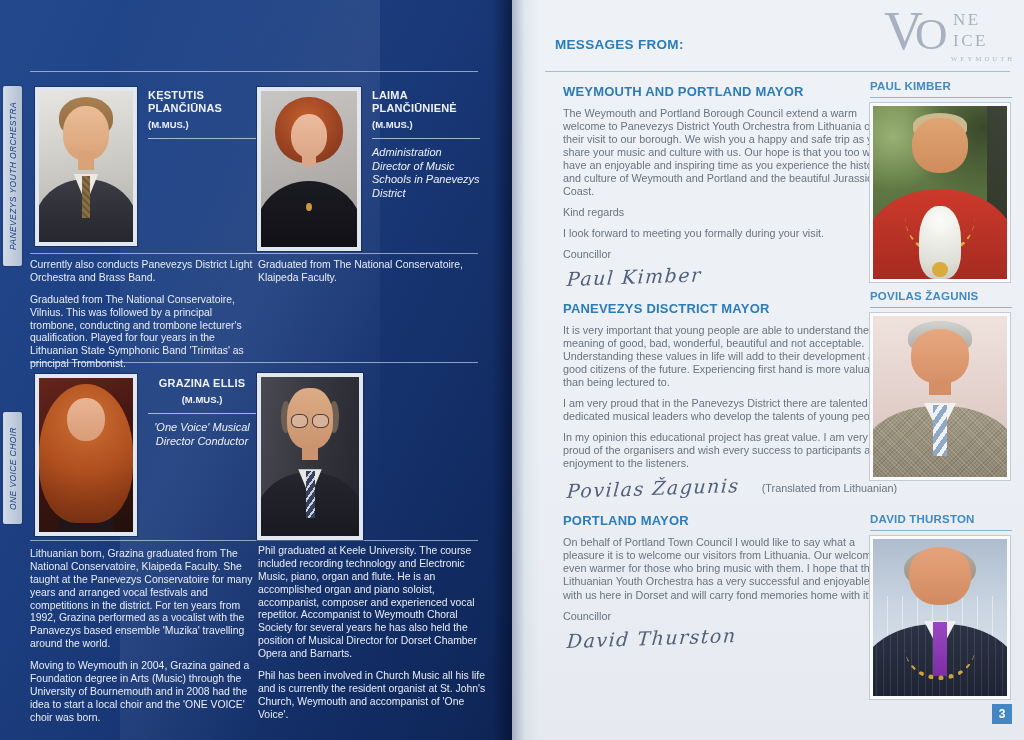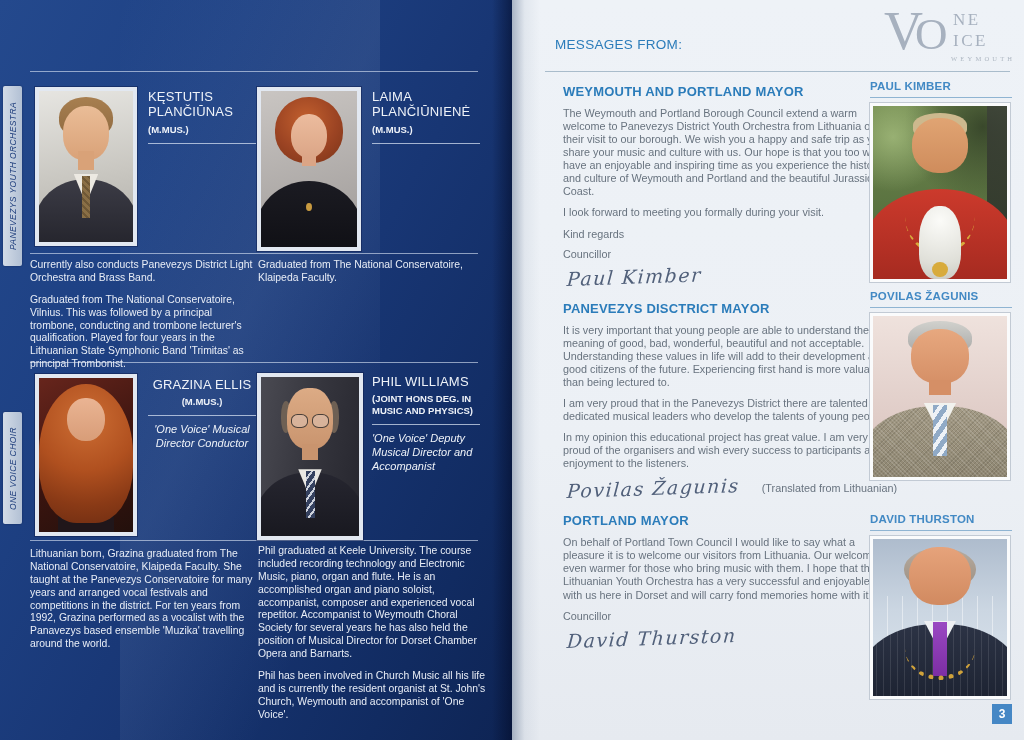--- a/index.html
+++ b/index.html
@@ -25,21 +25,21 @@
 
   .lrule{position:absolute;left:30px;width:448px;height:1px;background:rgba(224,234,248,.6);}
 
   .photo{position:absolute;background:#fff;}
   .photo.lp{border:4px solid #e2e8f1;box-shadow:0 0 0 1px rgba(10,25,70,.45);}
   .photo.rp{border:3px solid #fafbfc;box-shadow:0 0 0 1px #c2cad4;}
   .photo .inner{position:absolute;inset:0;overflow:hidden;}
   .photo .inner>div{position:absolute;}
 
   .prof-text{position:absolute;width:108px;color:#eef2f8;}
-  .prof-name{font-weight:normal;font-size:13px;line-height:1.18;letter-spacing:.2px;}
+  .prof-name{font-weight:bold;font-size:11px;line-height:1.18;letter-spacing:.2px;}
   .prof-cred{font-weight:bold;font-size:9.5px;margin-top:4px;line-height:1.25;}
   .prof-rule{height:1px;background:rgba(224,234,248,.7);margin:7px 0;}
   .prof-title{font-style:italic;font-size:11px;line-height:1.25;}
 
   .bio{position:absolute;color:#e8edf6;font-size:10.4px;line-height:1.24;}
   .bio p{margin:0 0 9px;}
 
   
   .p-kestutis .bg{inset:0;background:linear-gradient(170deg,#e6e5e1 0%,#c9c7c1 55%,#b0aea8 100%);}
   .p-kestutis .hair{left:21%;top:4%;width:58%;height:27%;background:linear-gradient(180deg,#a87f50,#8f6a40);border-radius:50% 50% 42% 42%;}
@@ -106,21 +106,21 @@
   .p-david .shirt{left:38%;top:52%;width:24%;height:20%;background:#eef0f2;clip-path:polygon(0 0,100% 0,50% 100%);}
   .p-david .tie{left:44.5%;top:53%;width:11%;height:34%;background:linear-gradient(180deg,#9a48c2,#7c2ea4);}
   .p-david .chain{left:24%;top:50%;width:52%;height:40%;border-bottom:5px dotted #d0a23a;border-radius:50%;}
 
   
   .right-page{position:absolute;left:512px;top:0;width:512px;height:740px;
     background:linear-gradient(180deg,#eef2f7 0%,#ecf0f5 60%,#e6eaf0 100%);}
   .right-page::before{content:'';position:absolute;left:0;top:0;width:28px;height:100%;
     background:linear-gradient(90deg,rgba(85,105,135,.45),rgba(150,165,185,.15) 45%,rgba(150,165,185,0));}
 
-  .messages-title{position:absolute;left:43px;top:37px;font-weight:normal;font-size:13.5px;
+  .messages-title{position:absolute;left:43px;top:37px;font-weight:bold;font-size:13.5px;
     color:#2b7cba;letter-spacing:.3px;}
   .top-rule{position:absolute;left:33px;top:71px;width:465px;height:1px;background:#a9bccb;}
 
   .logo{position:absolute;left:372px;top:8px;width:130px;height:60px;color:#a7b1bf;
     font-family:"Liberation Serif",serif;}
   .logo-v{position:absolute;left:0;top:-4px;font-size:54px;line-height:1;}
   .logo-o{position:absolute;left:31px;top:4px;font-size:45px;line-height:1;}
   .logo-stack{position:absolute;left:69px;top:2px;display:flex;flex-direction:column;
     font-size:17px;letter-spacing:2.5px;line-height:1.22;}
   .logo-city{position:absolute;left:67px;top:47px;font-size:6.5px;letter-spacing:3.2px;color:#aeb7c2;
@@ -187,20 +187,21 @@
 
     <div class="prof-text" style="left:148px;top:89px;">
       <div class="prof-name">KĘSTUTIS PLANČIŪNAS</div>
       <div class="prof-cred">(M.MUS.)</div>
       <div class="prof-rule"></div>
     </div>
     <div class="prof-text" style="left:372px;top:89px;">
       <div class="prof-name">LAIMA PLANČIŪNIENĖ</div>
       <div class="prof-cred">(M.MUS.)</div>
       <div class="prof-rule"></div>
+      <div class="prof-title">Administration Director of Music Schools in Panevezys District</div>
     </div>
 
     <div class="bio" style="left:30px;top:259px;width:226px;">
       <p>Currently also conducts Panevezys District Light Orchestra and Brass Band.</p>
       <p>Graduated from The National Conservatoire, Vilnius. This was followed by a principal trombone, conducting and trombone lecturer's qualification. Played for four years in the Lithuanian State Symphonic Band 'Trimitas' as principal Trombonist.</p>
     </div>
     <div class="bio" style="left:258px;top:259px;width:226px;">
       <p>Graduated from The National Conservatoire, Klaipeda Faculty.</p>
     </div>
 
@@ -228,29 +229,24 @@
           <div class="tie"></div>
       </div>
     </div>
 
     <div class="prof-text" style="left:148px;top:377px;text-align:center;">
       <div class="prof-name">GRAZINA ELLIS</div>
       <div class="prof-cred">(M.MUS.)</div>
       <div class="prof-rule"></div>
       <div class="prof-title">'One Voice' Musical Director Conductor</div>
     </div>
-    <div class="prof-text" style="left:372px;top:374px;">
-      <div class="prof-name">PHIL WILLIAMS</div>
-      <div class="prof-cred">(JOINT HONS DEG. IN MUSIC AND PHYSICS)</div>
-      <div class="prof-rule"></div>
-      <div class="prof-title">'One Voice' Deputy Musical Director and Accompanist</div>
-    </div>
 
     <div class="bio" style="left:30px;top:548px;width:234px;">
       <p>Lithuanian born, Grazina graduated from The National Conservatoire, Klaipeda Faculty. She taught at the Panevezys Conservatoire for many years and arranged vocal festivals and competitions in the district. For ten years from 1992, Grazina performed as a vocalist with the Panavezys based ensemble 'Muzika'  travelling around the world.</p>
+      <p>Moving to Weymouth in 2004, Grazina gained a Foundation degree in Arts (Music) through the University of Bournemouth and in 2008 had the idea to start a local choir and the 'ONE VOICE' choir was born.</p>
     </div>
     <div class="bio" style="left:258px;top:545px;width:230px;">
       <p>Phil graduated at Keele University. The course included recording technology and Electronic Music, piano, organ and flute. He is an accomplished organ and piano soloist, accompanist, composer and experienced vocal repetitor. Accompanist to Weymouth Choral Society for several years he has also held the position of Musical Director for Dorset Chamber Opera and Barnarts.</p>
       <p>Phil has been involved in Church Music all his life and is currently the resident organist at St. John's Church, Weymouth and accompanist of 'One Voice'.</p>
     </div>
   </div>
 
   <div class="right-page">
 
     <div class="messages-title">MESSAGES FROM:</div>
@@ -265,22 +261,22 @@
       <div class="logo-city">WEYMOUTH</div>
     </div>
 
     <div class="top-rule"></div>
 
     <div class="msg-col">
 
       <div class="msg-sec">
         <h3 class="msg-h">WEYMOUTH AND PORTLAND MAYOR</h3>
         <p class="msg-p">The Weymouth and Portland Borough Council extend a warm welcome to Panevezys District Youth Orchestra from Lithuania on their visit to our borough. We wish you a happy and safe trip as you share your music and culture with us. Our hope is that you too will have an enjoyable and inspiring time as you experience the history and culture of Weymouth and Portland and the beautiful Jurassic Coast.</p>
+        <p class="msg-p closing">Kind regards</p>
         <p class="msg-p">I look forward to meeting you formally during your visit.</p>
-        <p class="msg-p closing">Kind regards</p>
         <p class="msg-p closing">Councillor</p>
         <div class="sig">Paul Kimber</div>
       </div>
 
       <div class="msg-sec gap">
         <h3 class="msg-h">PANEVEZYS DISCTRICT MAYOR</h3>
         <p class="msg-p">It is very important that young people are able to understand the meaning of good, bad, wonderful, beautiful and not acceptable. Understanding these values in life will add to their development as good citizens of the future. Experiencing first hand is more valuable than being lectured to.</p>
         <p class="msg-p">I am very proud that in the Panevezys District there are talented and dedicated musical leaders who develop the talents of young people.</p>
         <p class="msg-p">In my opinion this educational project has great value. I am very proud of the organisers and wish every success to participants and enjoyment to the listeners.</p>
         <div class="sig-row">

